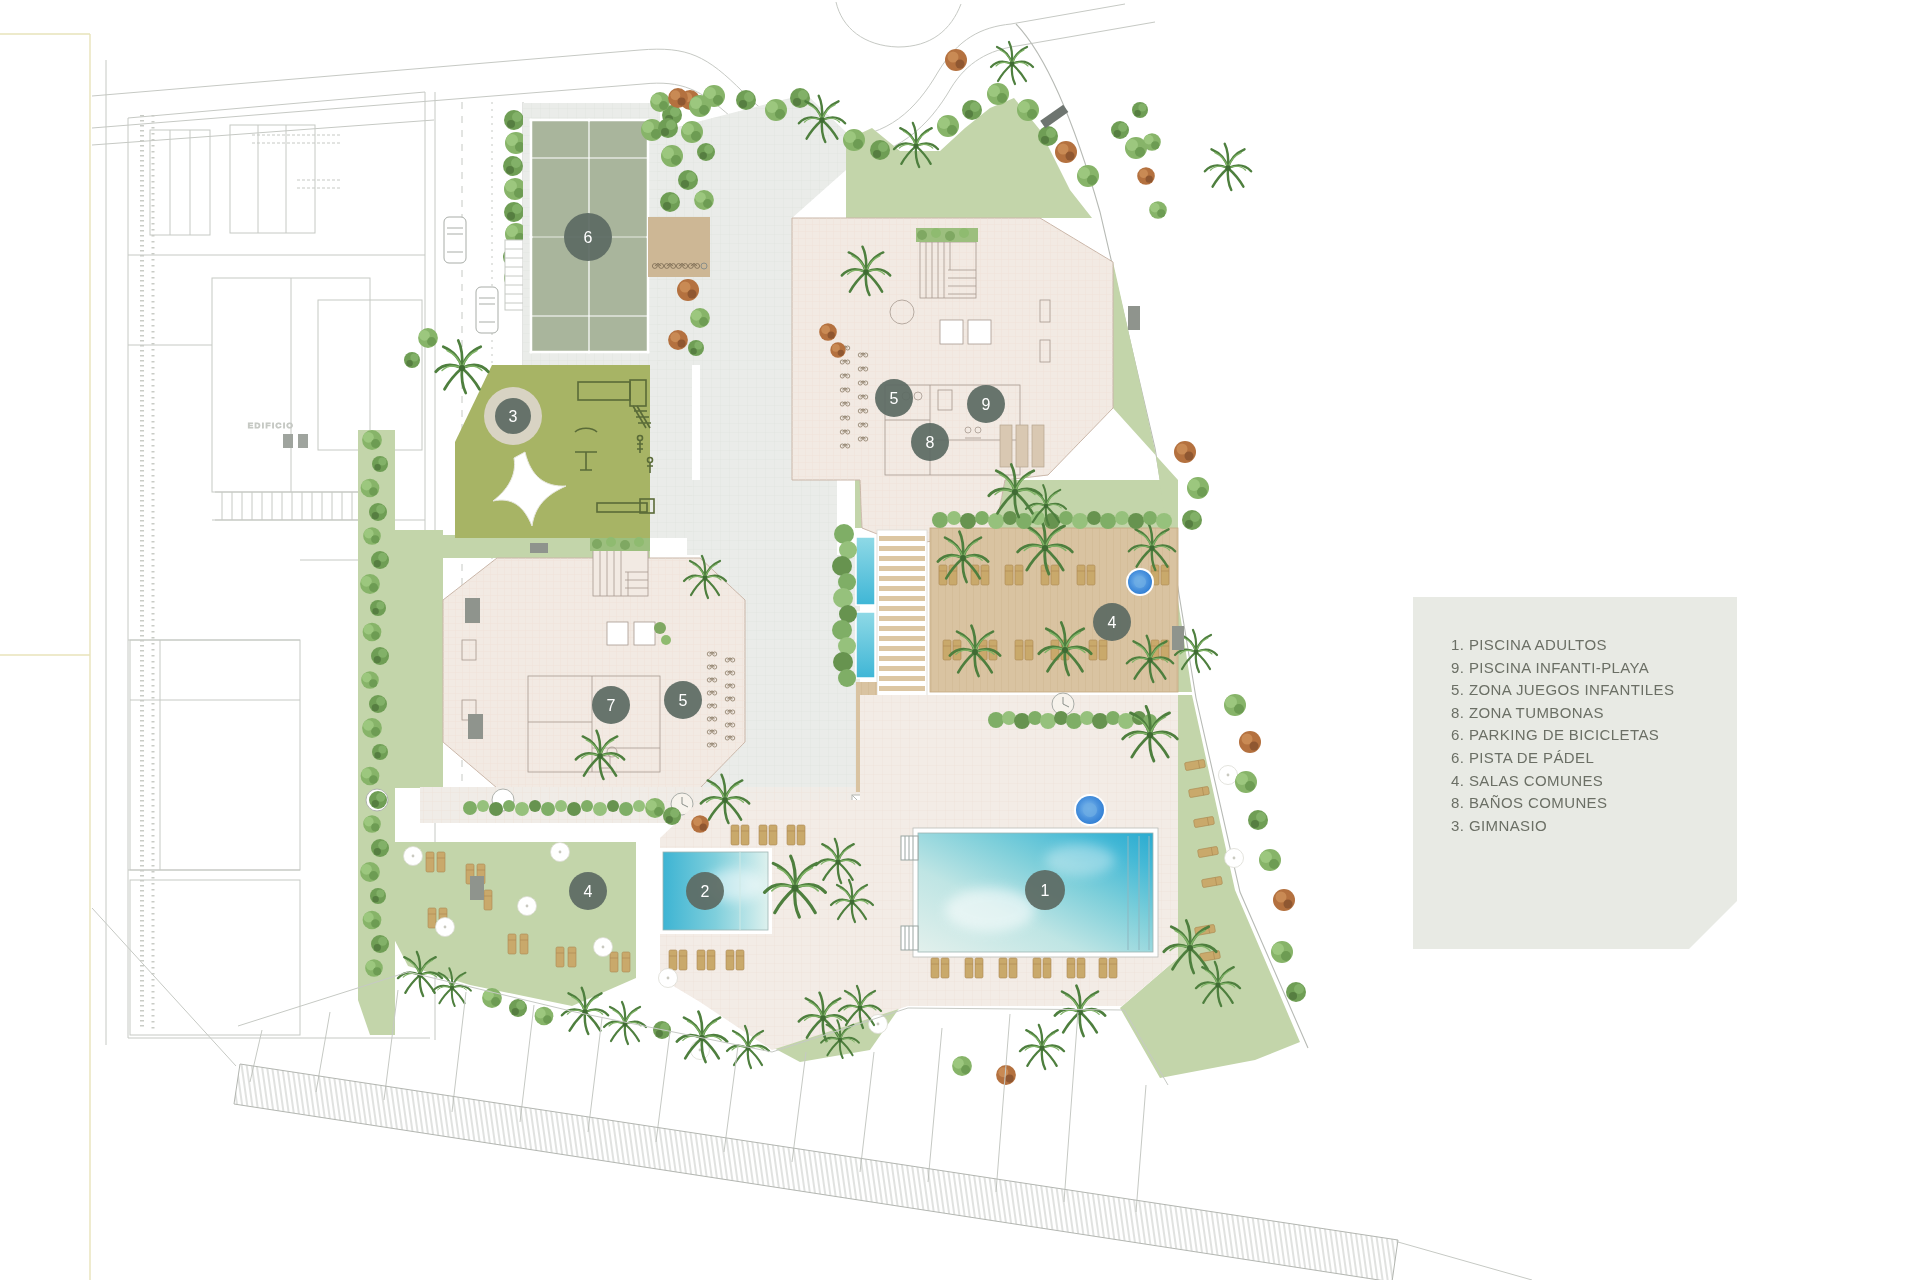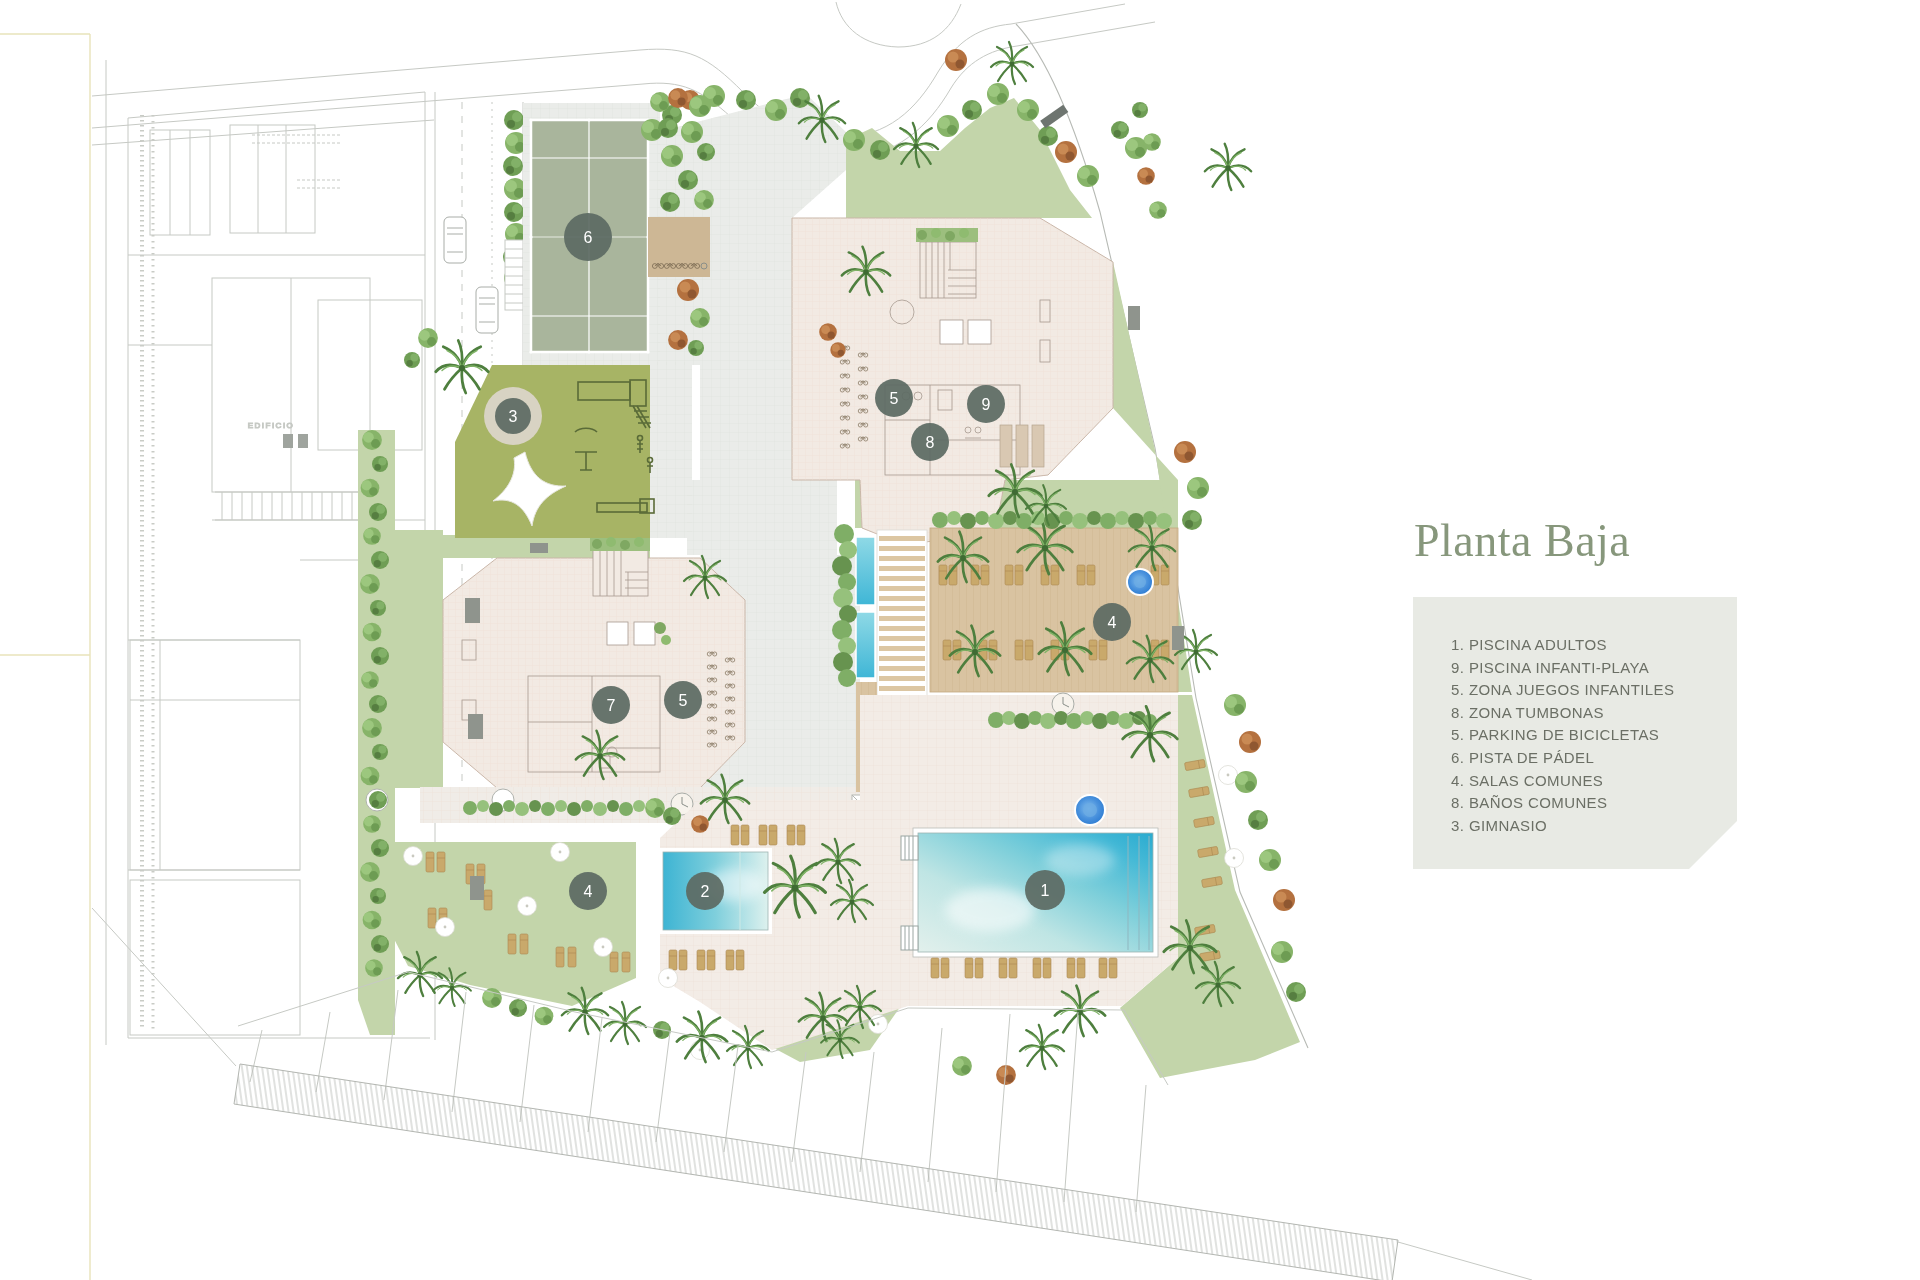--- a/index.html
+++ b/index.html
@@ -2,21 +2,21 @@
 <html><head>
 <meta charset="utf-8">
 <style>
   html,body{margin:0;padding:0;background:#fff;}
   .stage{position:relative;width:1920px;height:1280px;background:#ffffff;overflow:hidden;
          font-family:"Liberation Sans",sans-serif;}
   .plan-svg{position:absolute;left:0;top:0;}
   .page-title{position:absolute;left:1414px;top:514px;width:360px;
     font-family:"Liberation Serif","DejaVu Serif",serif;
     font-size:46px;letter-spacing:.5px;color:#87977c;}
-  .legend{position:absolute;left:1413px;top:597px;width:324px;height:272px;
+  .legend{position:absolute;left:1413px;top:597px;width:324px;height:352px;
     background:#e8eae4;box-sizing:border-box;padding:37px 16px 0 38px;
     clip-path:polygon(0 0,100% 0,100% calc(100% - 48px),calc(100% - 48px) 100%,0 100%);}
   .legend ul{list-style:none;margin:0;padding:0;}
   .legend li{font-size:15px;line-height:22.6px;letter-spacing:.4px;color:#6b6f65;
     white-space:nowrap;}
   
   .mkt{font-family:"Liberation Sans",sans-serif;font-size:16px;fill:#ffffff;text-anchor:middle;}
   .edif{font-family:"Liberation Sans",sans-serif;font-size:8px;fill:#a0a5a0;
         letter-spacing:1.5px;text-anchor:middle;}
   .ln{stroke:#c6c9c4;fill:none;stroke-width:1;}
@@ -780,29 +780,28 @@
           <path d="M942 1028 L928 1182"></path>
           <path d="M1010 1014 L996 1192"></path>
     <path d="M1078 1012 L1064 1202"></path>
           <path d="M1146 1085 L1136 1212"></path>
   </g>
   <path d="M240 1064 L1398 1240 L1392 1282 L234 1104 Z" fill="url(#hat)" stroke="#b3b6b1" stroke-width="1"></path>
 </g>
 
 </svg>
 
-<div class="page-title">Planta Baja</div>
 
 <div class="legend">
   <ul>
     <li>1. PISCINA ADULTOS</li>
     <li>9. PISCINA INFANTI-PLAYA</li>
     <li>5. ZONA JUEGOS INFANTILES</li>
     <li>8. ZONA TUMBONAS</li>
-    <li>5. PARKING DE BICICLETAS</li>
+    <li>6. PARKING DE BICICLETAS</li>
     <li>6. PISTA DE PÁDEL</li>
     <li>4. SALAS COMUNES</li>
     <li>8. BAÑOS COMUNES</li>
     <li>3. GIMNASIO</li>
   </ul>
 </div>
 
 </div>
 
 </body></html>

